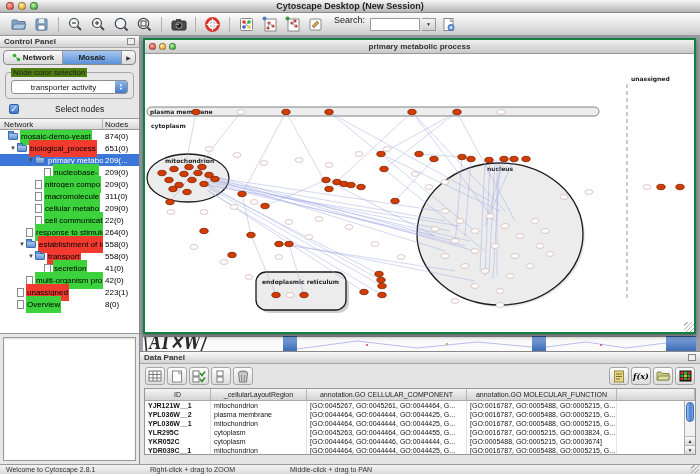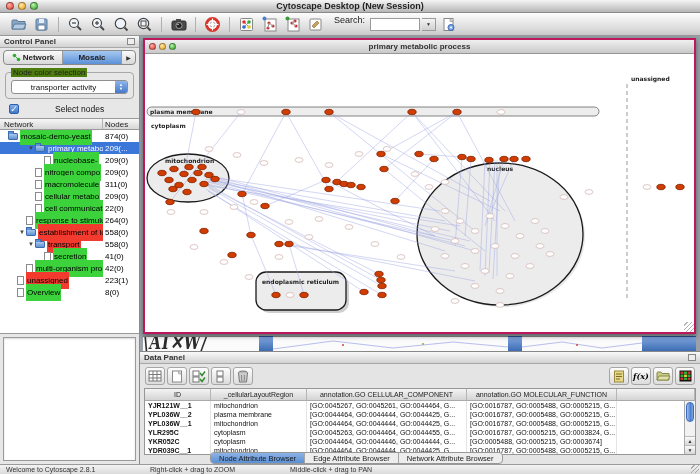--- a/index.html
+++ b/index.html
@@ -60,21 +60,21 @@
   .bg-red { background:#f23b2e; }
   .bg-none { background:transparent; }
   .tcount { margin-left:auto; width:36px; flex:none; padding-left:2px; }
   #birds-eye { flex:1; margin:3px; background:#fff; border:1px solid #9a9a9a; box-shadow:inset 0 1px 2px rgba(0,0,0,.15); }
 
   
   #right { flex:1; display:flex; flex-direction:column; }
   #desktop { height:315px; position:relative; background:#9aa1a8; overflow:hidden; }
 
   
-  #net-window { position:absolute; left:3px; top:2px; width:553px; height:296px; border:2px solid #be185d; background:#fff; box-shadow:0 2px 5px rgba(0,0,0,.45); }
+  #net-window { position:absolute; left:3px; top:2px; width:553px; height:296px; border:2px solid #15803d; background:#fff; box-shadow:0 2px 5px rgba(0,0,0,.45); }
   #inner-titlebar { height:14px; background:linear-gradient(#f0f0f0,#c9c9c9); border-bottom:1px solid #979797; position:relative; }
   #inner-titlebar .title { position:absolute; left:0; right:0; text-align:center; font-size:8px; font-weight:bold; color:#333; line-height:14px; }
   #inner-titlebar .lights { top:3px; left:4px; gap:3px; }
   #inner-titlebar .light { width:7px; height:7px; }
   #canvas { position:relative; width:549px; height:278px; background:#fff; overflow:hidden; }
   #canvas svg { display:block; }
   .region { fill:#ededed; stroke:#666; stroke-width:0.8; }
   .rdark { fill:#ececec; stroke:#1a1a1a; stroke-width:1.3; }
   .rlabel { font:bold 6px "DejaVu Sans",sans-serif; fill:#222; }
   .dashline { stroke:#999; stroke-width:1; stroke-dasharray:4 3; fill:none; }
@@ -282,20 +282,27 @@
       <span class="th2">Nodes</span>
     </div>
     <div id="tree">
         <div class="trow">
           <span class="tind" style="width: 0px;"></span>
           <span class="tarrow"></span>
           <span class="tfolder"></span>
           <span class="tlabel bg-green">mosaic-demo-yeast</span>
           <span class="tcount">874(0)</span>
         </div>
+        <div class="trow">
+          <span class="tind" style="width: 9px;"></span>
+          <span class="tarrow">▼</span>
+          <span class="tfolder"></span>
+          <span class="tlabel bg-red">biological_process</span>
+          <span class="tcount">651(0)</span>
+        </div>
         <div class="trow sel">
           <span class="tind" style="width: 27px;"></span>
           <span class="tarrow">▼</span>
           <span class="tfolder"></span>
           <span class="tlabel bg-none">primary metabo</span>
           <span class="tcount">209(...</span>
         </div>
         <div class="trow">
           <span class="tind" style="width: 36px;"></span>
           <span class="tarrow"></span>
@@ -381,21 +388,21 @@
           <span class="tcount">8(0)</span>
         </div>
       </div>
     <div id="birds-eye"></div>
   </div>
 
   <div id="right">
     <div id="desktop">
 
       <div id="strip">
-        <div class="frag-white" style="width:116px">
+        <div class="frag-white" style="width:140px">
             <div id="frag-glyphs">\AI✕W/</div>
           </div>
         <div class="frag-blue" style="width:14px"></div>
         <div class="frag-white" style="width:235px">
           <svg width="235" height="15">
               <path d="M0 12 L60 4 L120 11 L180 5 L235 10" fill="none" stroke="#9aa3e2" stroke-width="0.7"></path>
               <circle cx="70" cy="8" r="1" fill="#c44"></circle>
               <circle cx="150" cy="7" r="1" fill="#9a3"></circle>
             </svg>
         </div>
@@ -730,25 +737,20 @@
               <div class="dcell" style="width: 160px;">[GO:0044464, GO:0044444, GO:0044425, G...</div>
               <div class="dcell" style="width: 150px;">[GO:0016787, GO:0005488, GO:0005215, G...</div>
             </div>
           </div>
         <div id="dt-scroll">
           <div id="dt-thumb"></div>
           <div class="scr-arr" style="bottom:9px">▲</div>
           <div class="scr-arr" style="bottom:0">▼</div>
         </div>
       </div>
-      <div id="dp-tabs">
-          <div class="dptab on">Node Attribute Browser</div>
-          <div class="dptab">Edge Attribute Browser</div>
-          <div class="dptab">Network Attribute Browser</div>
-        </div>
     </div>
   </div>
 </div>
 
 <div id="status">
   <div id="status-items">
       <span style="left: 6px;">Welcome to Cytoscape 2.8.1</span>
       <span style="left: 150px;">Right-click + drag to ZOOM</span>
       <span style="left: 290px;">Middle-click + drag to PAN</span>
     </div>

